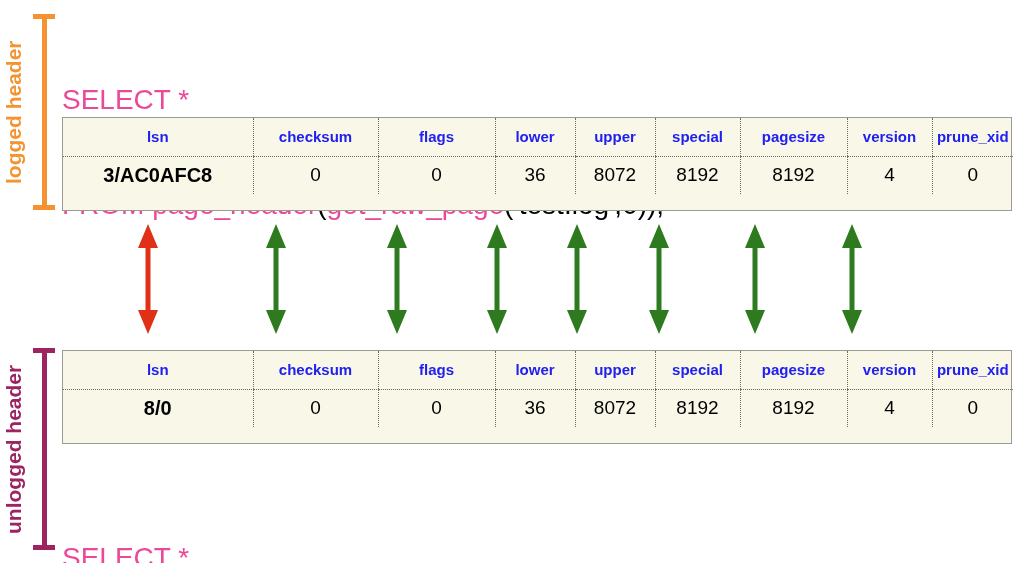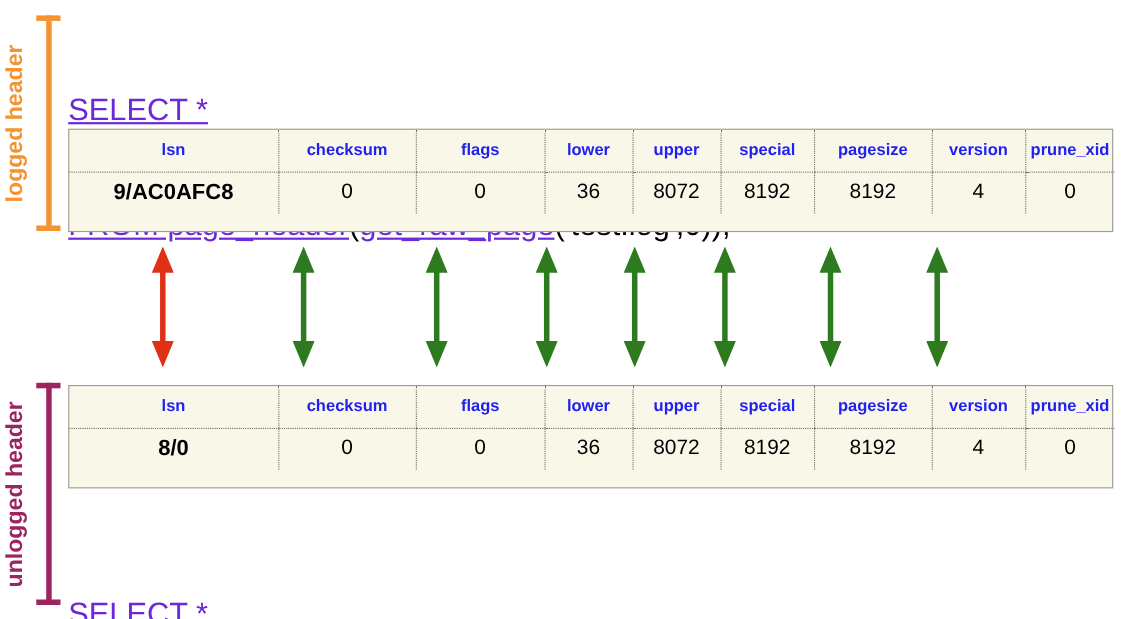--- a/index.html
+++ b/index.html
@@ -33,21 +33,21 @@
   .bracket .cap.bot{bottom:0;}
 
   
   .sql{
     position:absolute;
     font-size:28px;
     line-height:35px;
     color:#000000;
     white-space:pre;
   }
-  .kw{color:#6d28d9;text-decoration:underline;}
+  .kw{color:#ec4899;}
   .pl{color:#000000;}
 
   
   .tbl{
     position:absolute;
     left:62px;width:950px;
     background:#f9f7e8;
     border:1px solid #9b9b93;
     box-sizing:border-box;
     border-collapse:collapse;
@@ -110,21 +110,21 @@
           <th style="width: 80px; color: rgb(32, 32, 240);">lower</th>
           <th style="width: 80px; color: rgb(32, 32, 240);">upper</th>
           <th style="width: 85px; color: rgb(32, 32, 240);">special</th>
           <th style="width: 107px; color: rgb(32, 32, 240);">pagesize</th>
           <th style="width: 85px; color: rgb(32, 32, 240);">version</th>
           <th style="width: 81px; color: rgb(32, 32, 240);">prune_xid</th>
         </tr>
     </thead>
     <tbody>
       <tr id="row-logged">
-          <td class="lsn" style="width: 190px; color: rgb(0, 0, 0);">9/AC0AFC8</td>
+          <td class="lsn" style="width: 190px; color: rgb(0, 0, 0);">3/AC0AFC8</td>
           <td style="width: 125px; color: rgb(0, 0, 0);">0</td>
           <td style="width: 117px; color: rgb(0, 0, 0);">0</td>
           <td style="width: 80px; color: rgb(0, 0, 0);">36</td>
           <td style="width: 80px; color: rgb(0, 0, 0);">8072</td>
           <td style="width: 85px; color: rgb(0, 0, 0);">8192</td>
           <td style="width: 107px; color: rgb(0, 0, 0);">8192</td>
           <td style="width: 85px; color: rgb(0, 0, 0);">4</td>
           <td style="width: 81px; color: rgb(0, 0, 0);">0</td>
         </tr>
     </tbody>

